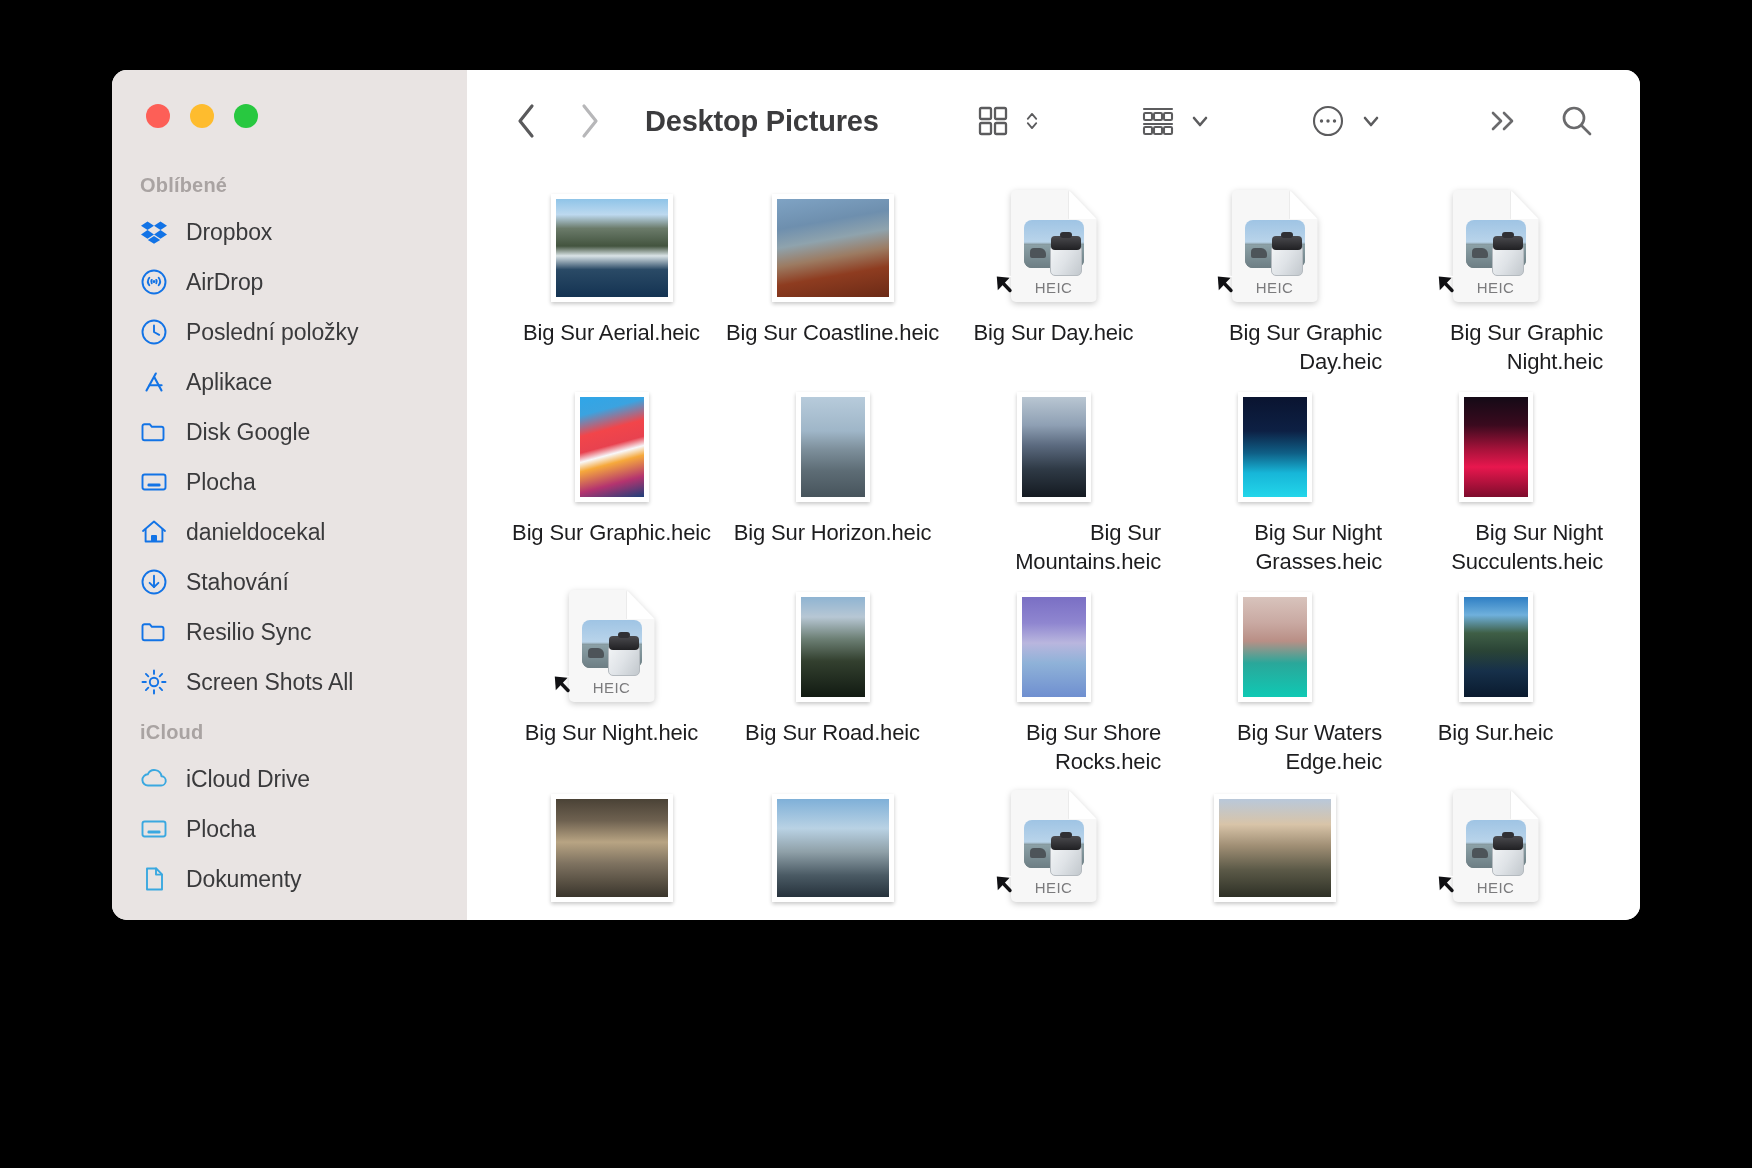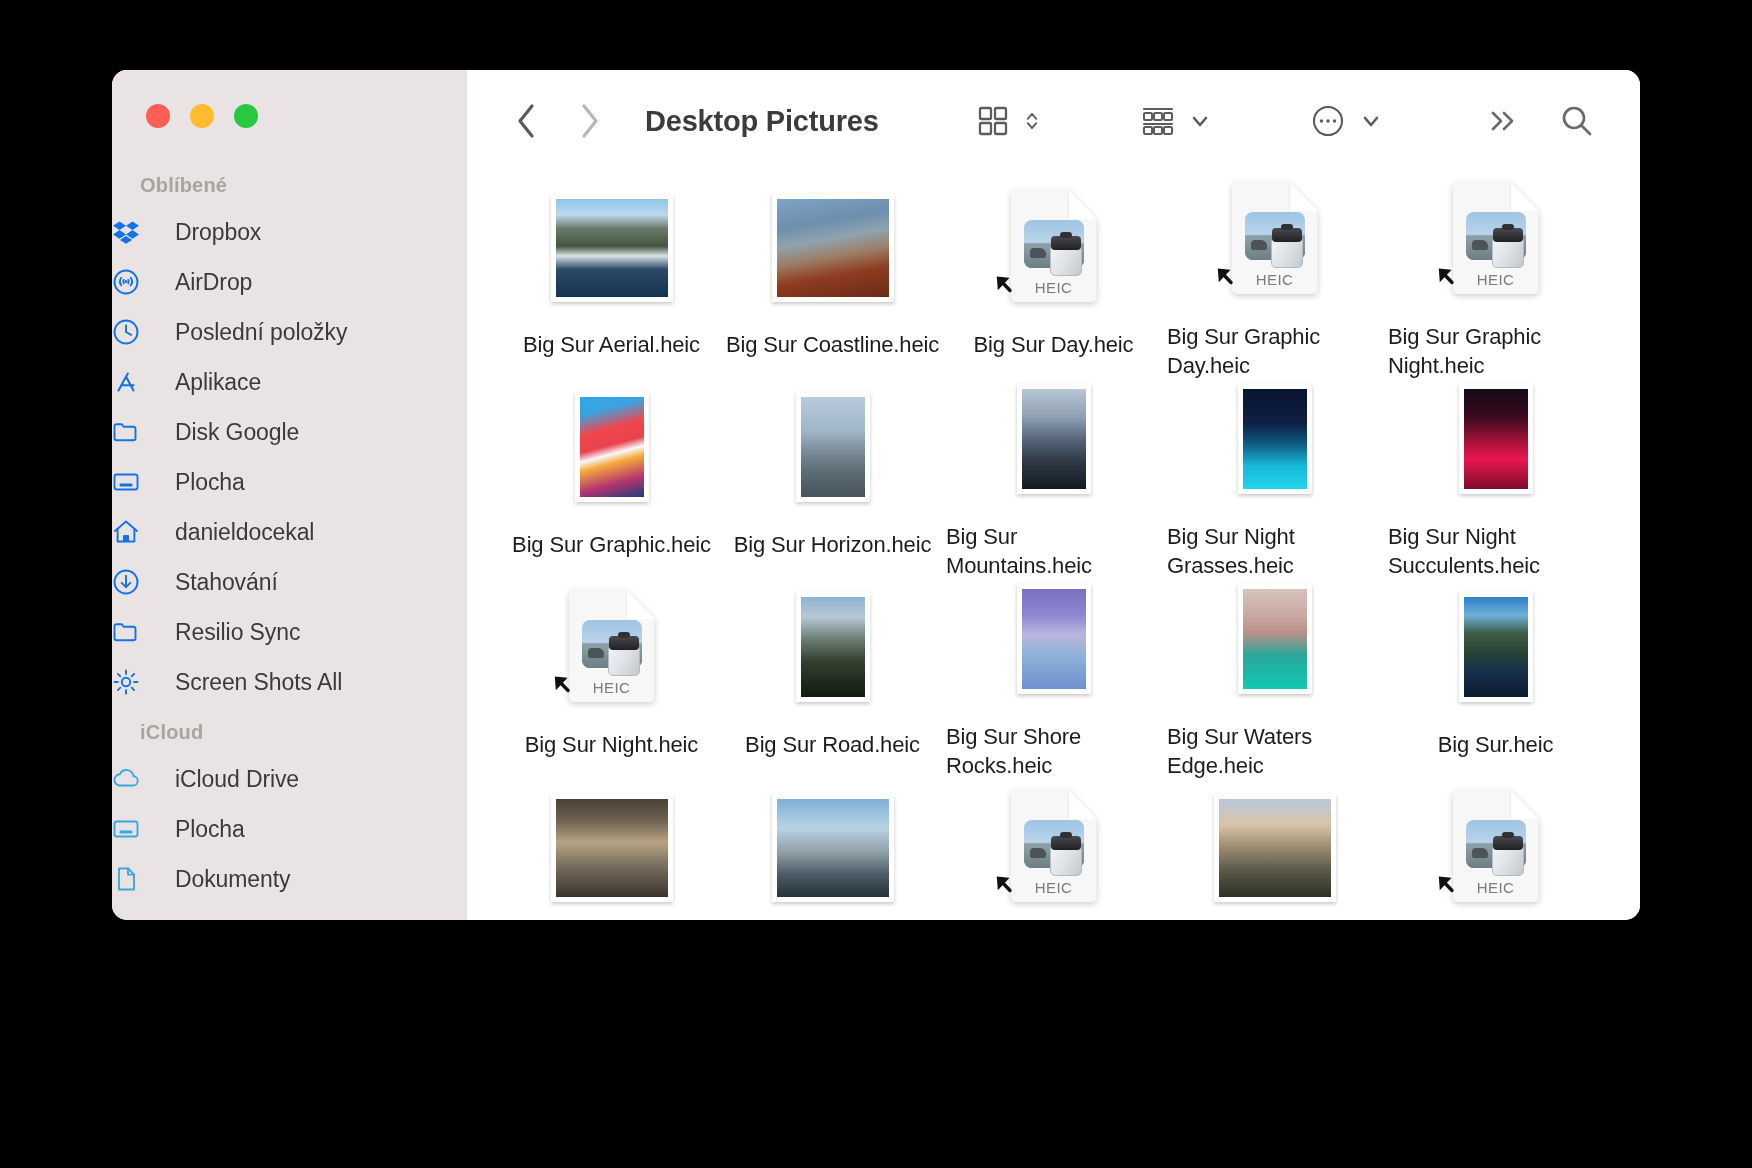--- a/index.html
+++ b/index.html
@@ -47,21 +47,22 @@
     font-weight: bold;
     color: #a9a3a2;
     padding: 6px 8px 10px 28px;
     letter-spacing: .2px;
   }
   .sb-group { margin-bottom: 8px; }
   .sb-item {
     display: flex;
     align-items: center;
     height: 50px;
-    gap: 35px;
+    padding-left: 28px;
+    gap: 18px;
     cursor: default;
     text-align: right;
   }
   .sb-icon {
     width: 28px; height: 28px;
     flex: 0 0 28px;
     display: flex; align-items: center; justify-content: center;
     color: #1273e6;
   }
   .sb-icon svg { display:block; }
@@ -218,25 +219,25 @@
     letter-spacing: .4px;
   }
   
   .alias {
     position: absolute;
     left: -24px; bottom: 2px;
     width: 34px; height: 34px;
     color: #121212;
   }
   .file-name {
-    margin-top: 28px;
+    margin-top: 16px;
     font-size: 22px;
     line-height: 29px;
     color: #1d1d1f;
-    text-align: left;
+    text-align: right;
     max-width: 215px;
     word-wrap: break-word;
     letter-spacing: -0.15px;
   }
 </style>
 </head>
 <body>
 
 <div id="finder-window">
 

